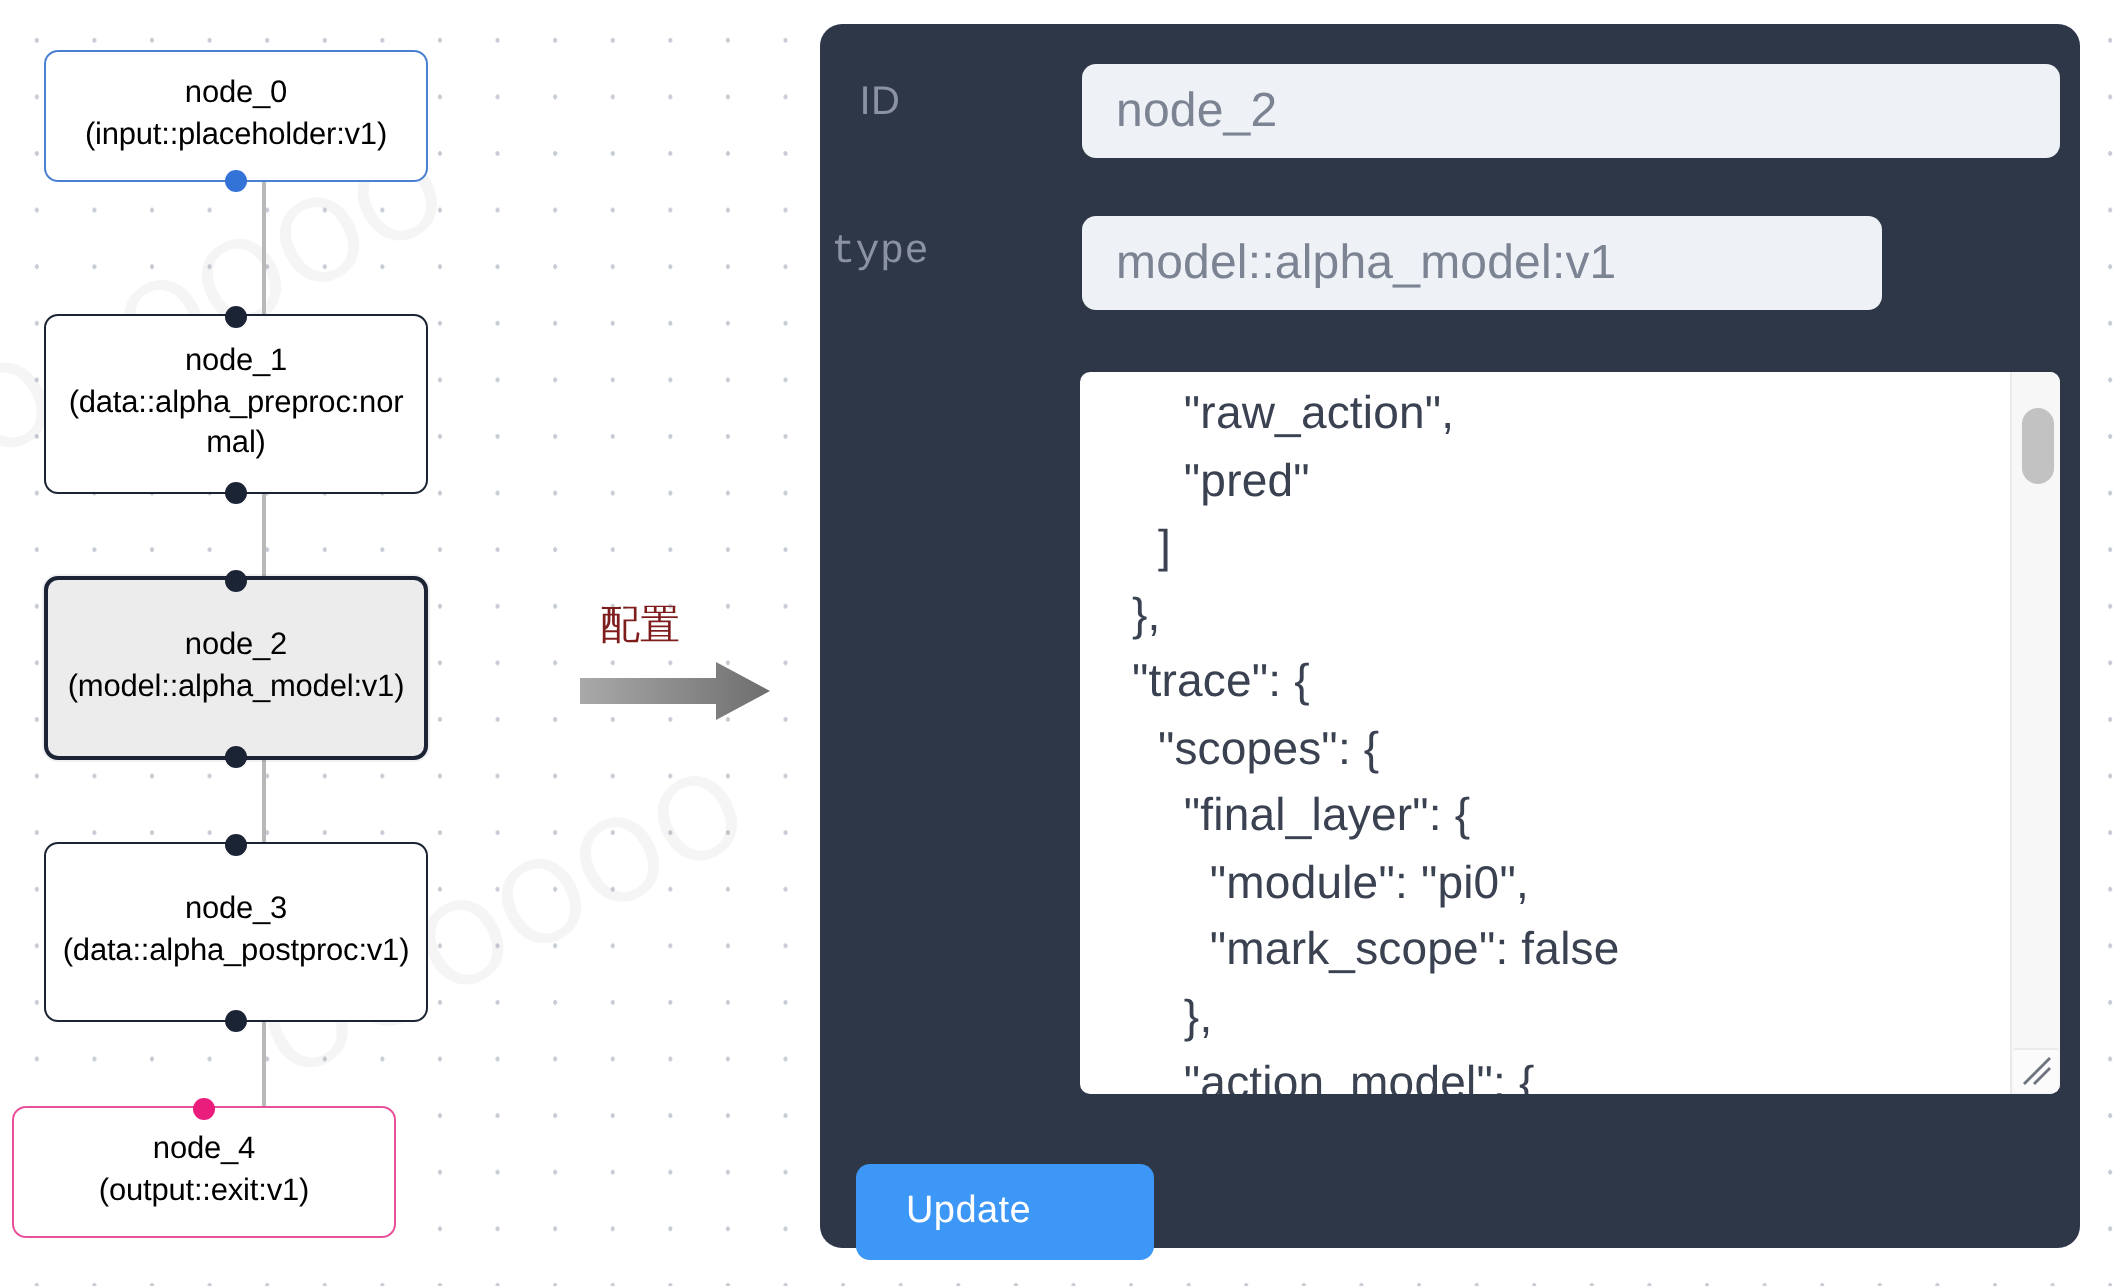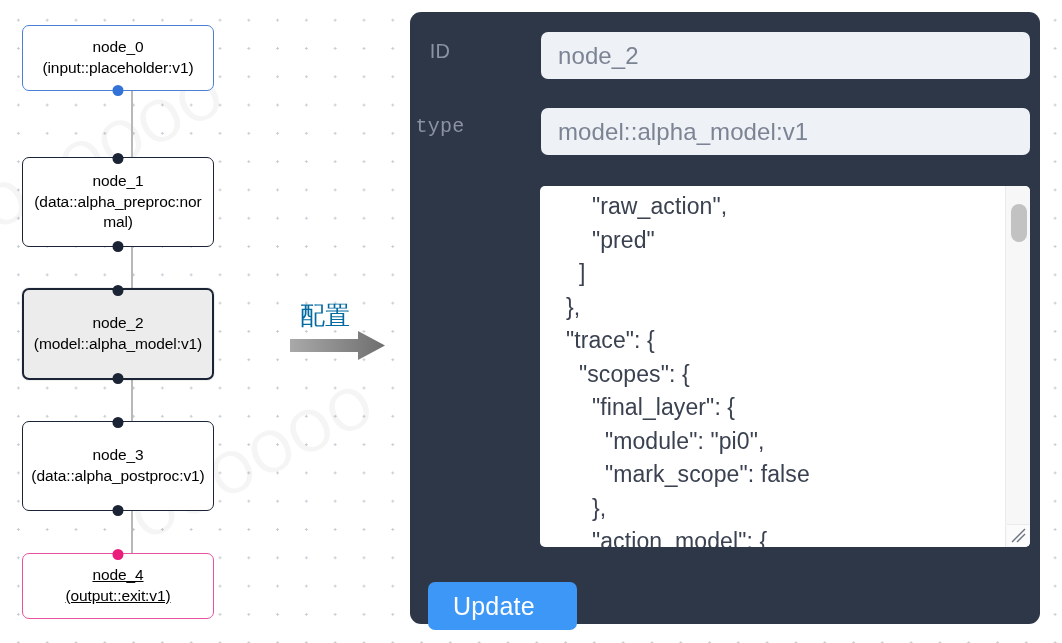--- a/index.html
+++ b/index.html
@@ -67,22 +67,22 @@
     position: absolute;
     width: 2px;
     background: #b8b8b8;
     left: 131px;
   }
 
   
   .arrow-group { position: absolute; }
   .arrow-label {
     position: absolute;
-    font-size: 25px;
-    color: #0369a1;
+    font-size: 20px;
+    color: #7f1d1d;
     font-family: Liberation Mono, monospace;
     white-space: nowrap;
   }
 
   
   .panel {
     position: absolute;
     left: 410px; top: 12px;
     width: 630px; height: 612px;
     background: #2e3748;
@@ -155,21 +155,21 @@
   .resize-grip svg { position: absolute; right: 2px; bottom: 2px; }
 
   .update-btn {
     position: absolute;
     left: 428px; top: 582px;
     width: 149px; height: 48px;
     background: #3d97f7;
     color: #ffffff;
     border: none;
     border-radius: 7px;
-    font-size: 25px;
+    font-size: 19px;
     font-family: "Liberation Sans", "DejaVu Sans", sans-serif;
     text-align: left;
     padding-left: 25px;
     cursor: pointer;
     letter-spacing: 0.2px;
   }
 
   
   .wm {
     position: absolute;
@@ -217,21 +217,21 @@
     <span class="handle bot"></span>
   </div>
 
   <div class="node node-default" style="left:22px;top:421px;height:90px;">
     <span class="lbl">node_3
 (data::alpha_postproc:v1)</span>
     <span class="handle top"></span>
     <span class="handle bot"></span>
   </div>
 
-  <div class="node node-output" style="left:22px;top:553px;height:66px;text-decoration:underline;">
+  <div class="node node-output" style="left:6px;top:553px;height:66px;">
     <span class="lbl">node_4
 (output::exit:v1)</span>
     <span class="handle top pink"></span>
   </div>
 
   <div class="arrow-label" style="left:300px;top:299px;">配置</div>
   <svg class="arrow-group" style="left:288px;top:330px;" width="100" height="32" viewBox="0 0 100 32">
     <defs>
       <linearGradient id="ag" x1="0" y1="0" x2="1" y2="0">
         <stop offset="0%" stop-color="#a9a9a9"></stop>
@@ -240,21 +240,21 @@
     </defs>
     <path d="M2,9 L70,9 L70,1 L97,15.5 L70,30 L70,22 L2,22 Z" fill="url(#ag)"></path>
   </svg>
 
   <div class="panel"></div>
 
   <div class="form-label" style="position:absolute;left:380px;top:40px;width:120px;">ID</div>
   <input class="field" style="position: absolute; left: 541px; top: 32px; width: 489px; height: 47px;" readonly="" value="node_2">
 
   <div class="form-label" style="position:absolute;left:380px;top:115px;width:120px;font-family:Liberation Mono, monospace;">type</div>
-  <input class="field" style="position: absolute; left: 541px; top: 108px; width: 489px; height: 47px;" readonly="" value="model::alpha_model:v1">
+  <input class="field" style="position: absolute; left: 541px; top: 108px; width: 400px; height: 47px;" readonly="" value="model::alpha_model:v1">
 
 
   <div class="config-wrap">
     <div class="config-text">        "raw_action",
         "pred"
       ]
     },
     "trace": {
       "scopes": {
         "final_layer": {

